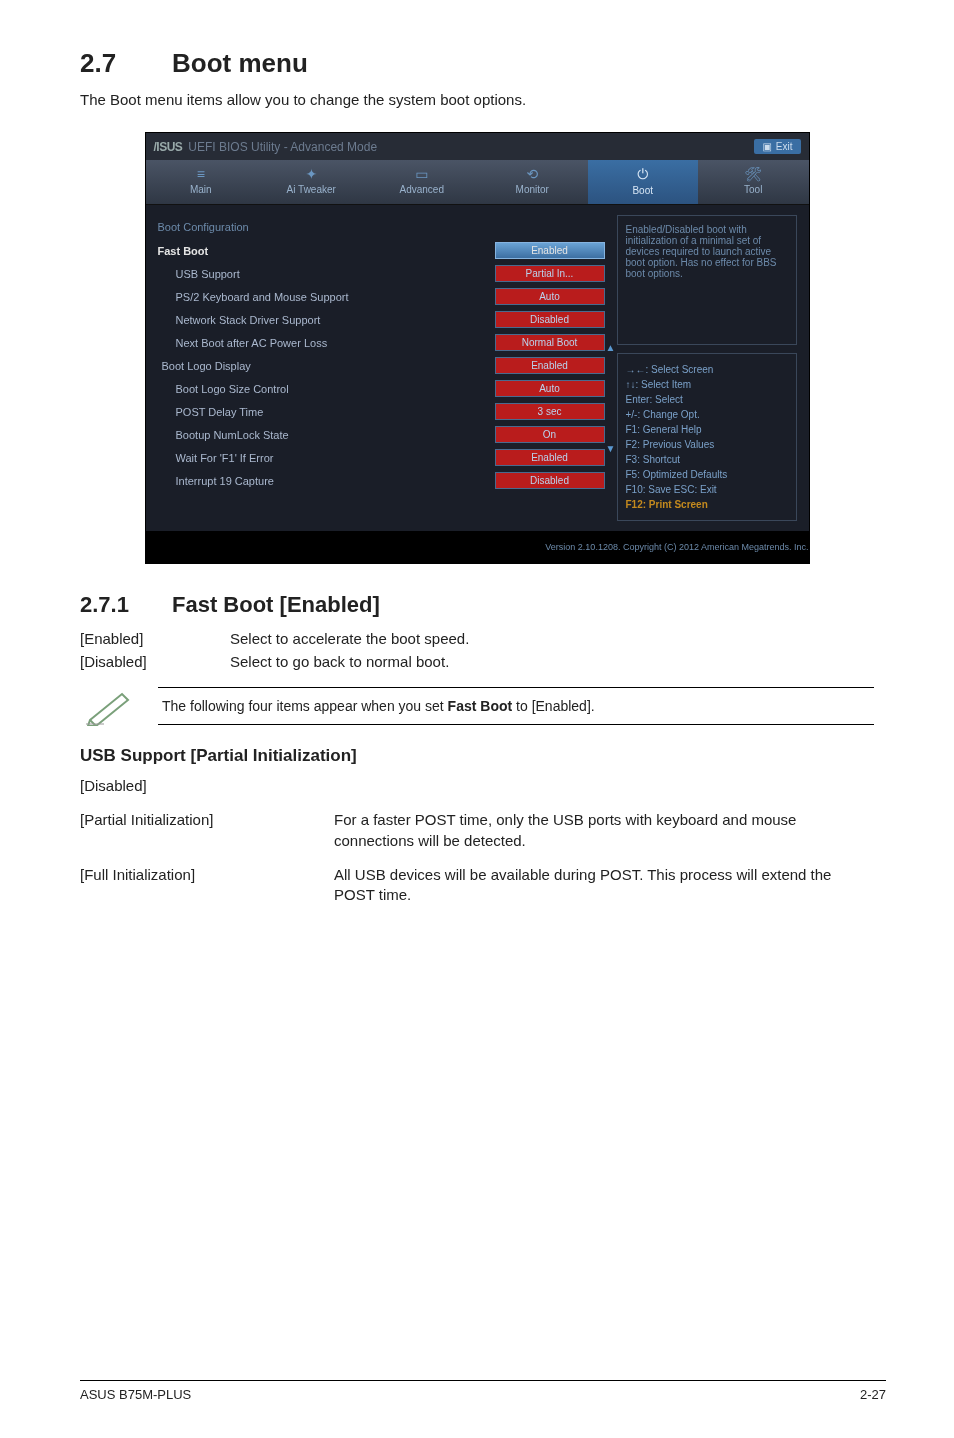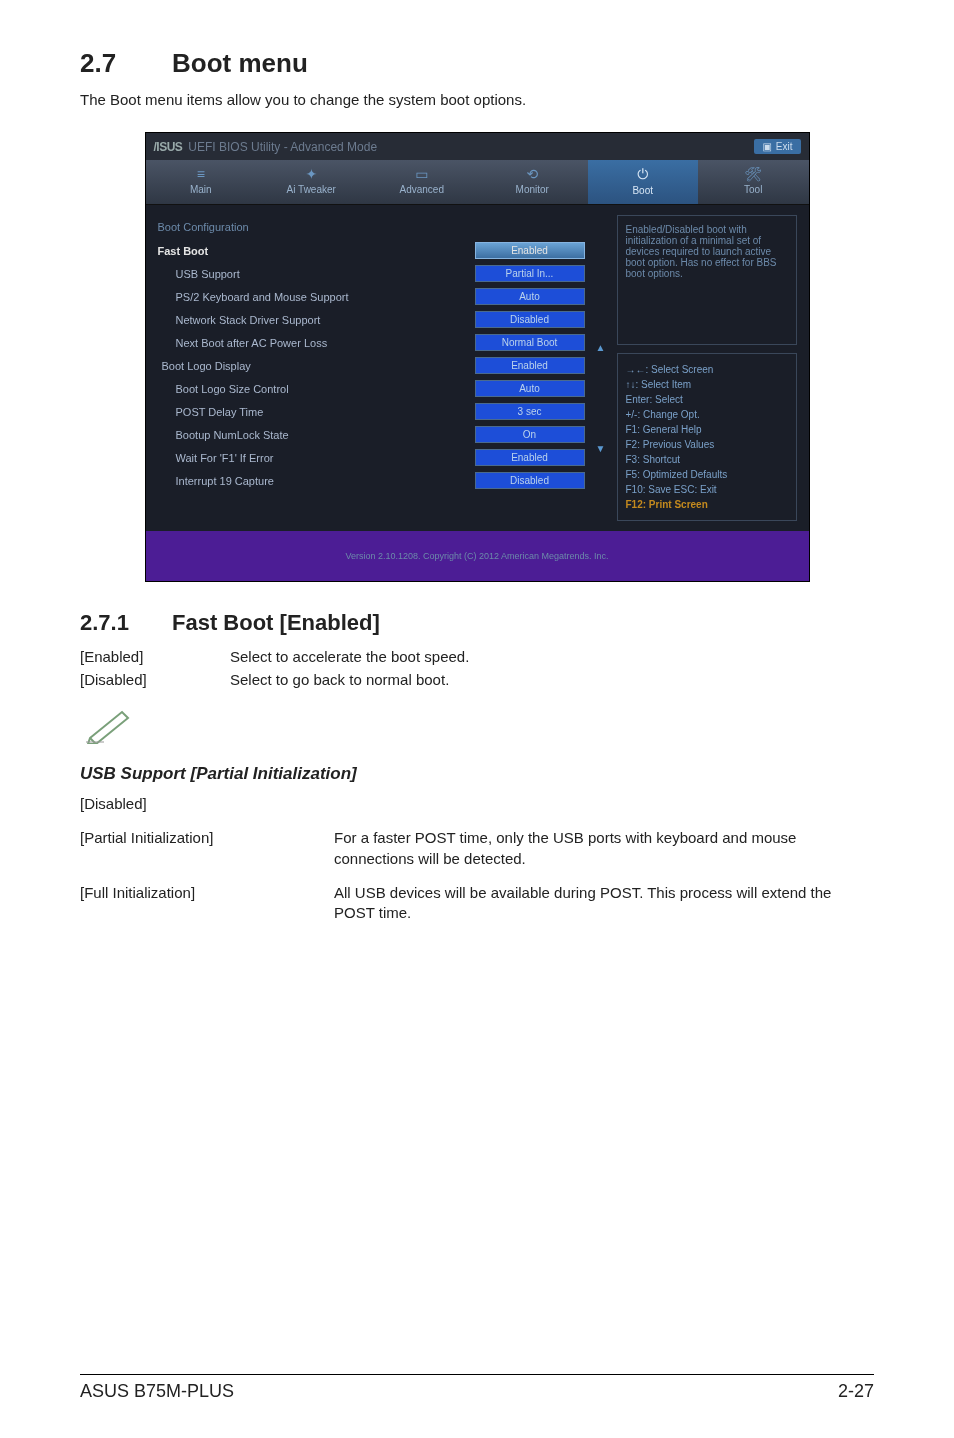--- a/index.html
+++ b/index.html
@@ -57,21 +57,21 @@
   .bios-tab {
     flex: 1;
     text-align: center;
     padding: 6px 0 8px 0;
     color: #99b2cc;
     font-size: 10px;
   }
   .bios-tab .icon { display:block; font-size:14px; color:#6b97c2; margin-bottom:2px; filter: blur(0.3px);}
   .bios-tab.active { background: linear-gradient(#3a6ea3,#2c5380); color:#d7e6f5;}
   .bios-tab.active .icon { color:#d7e6f5; }
-  .bios-body { display:flex; padding: 10px 12px 10px 12px; gap: 10px; }
+  .bios-body { display:flex; padding: 10px 12px 10px 12px; }
   .bios-left { flex: 1.5; }
   .bios-right { width: 180px; font-size: 10px; color:#6c8aaa; }
   .bios-right .help {
     border: 1px solid #3a475a;
     padding: 8px 8px 13px 8px;
     min-height: 130px;
     margin-bottom: 8px;
   }
   .bios-right .keys {
     border: 1px solid #3a475a;
@@ -83,37 +83,37 @@
   .group-title {
     color:#6c8aaa; font-size:11px; margin: 6px 0 6px 0;
     filter: blur(0.3px);
   }
   .bios-row { display:flex; align-items:center; padding: 3px 0; }
   .bios-row .lbl { flex:1; padding-left: 18px; color:#aab8ce; font-size:11px; filter: blur(0.3px);}
   .bios-row.top .lbl { padding-left:0; }
   .bios-row .val {
     width: 110px;
     text-align:center;
-    background:#1d4ed8;
+    background:#b91c1c;
     border:1px solid #4a6a8e;
     color:#bad2ec;
     font-size:10px;
     padding:2px 0;
     filter: blur(0.3px);
   }
   .bios-row.sel .lbl, .bios-row.sel .val { color:#e5e5e5; }
   .bios-row.sel .val { background: linear-gradient(#6aa3d5,#3d6fa2); border-color:#86b4e0; }
   .bios-row.sel .lbl { filter:none; font-weight:bold;}
   .arrow-col { width:12px; display:flex; flex-direction:column; align-items:center; justify-content:center; gap:90px; color:#5a98d0; font-size:10px; padding-top:60px;}
   .bios-footer {
-    text-align:center;
+    text-align:right;
     font-size:9px;
     color:#6c8aaa;
-    background:#4c1d95;
-    padding:20px 0;
+    background:#000000;
+    padding:11px 0;
     filter: blur(0.4px);
   }
 
   
   h2.subsection {
     font-size: 22px;
     font-weight: bold;
     margin: 26px 0 12px 0;
   }
   h2.subsection .num { display:inline-block; width: 92px; }
@@ -128,32 +128,32 @@
     display:flex; align-items:center; justify-content:center;
     color: #7aa07a;
   }
   .note-text {
     flex:1;
     border-top: 1px solid #000;
     border-bottom: 1px solid #000;
     padding: 10px 4px;
     font-size: 14px;
   }
-  h3.usb-title { font-size: 17px; font-weight:bold; margin: 8px 0 10px 0; font-style: italic; }
+  h3.usb-title { font-size: 17px; font-weight:bold; margin: 8px 0 10px 0; }
   .usb-row { display:flex; font-size:15px; margin-bottom: 14px; line-height:1.35; }
   .usb-row .key { width: 254px; }
   .usb-row .desc { flex:1; }
 
   .page-footer {
     position:absolute;
-    bottom: 36px; left: 80px; right: 80px;
+    bottom: 36px; left: 80px; right: 68px;
     border-top: 1px solid #000;
     padding-top: 6px;
     display:flex; justify-content:space-between;
-    font-size: 18px;
+    font-size: 13px;
   }
 </style>
 </head>
 <body>
 
 <h1 class="section-title">
   <span class="num">2.7</span><span>Boot menu</span>
 </h1>
 <p class="intro">The Boot menu items allow you to change the system boot options.</p>
 
@@ -265,20 +265,23 @@
   </div>
 
 <div class="note-block">
   <div class="pencil">
     <svg width="52" height="40" viewBox="0 0 52 40">
       <path d="M6 34 L38 8 L44 14 L12 40 L4 40 Z" fill="none" stroke="#7aa07a" stroke-width="2"></path>
       <path d="M6 34 L12 40" stroke="#7aa07a" stroke-width="2"></path>
       <path d="M2 38 L20 38" stroke="#999" stroke-width="1"></path>
     </svg>
   </div>
+  <div class="note-text">
+    <span>The following four items appear when you set </span><b>Fast Boot</b><span> to [Enabled].</span>
+  </div>
 </div>
 
 <h3 class="usb-title">USB Support [Partial Initialization]</h3>
 <div id="usb-rows">
     <div class="usb-row">
       <div class="key">[Disabled]</div>
     </div>
     <div class="usb-row">
       <div class="key">[Partial Initialization]</div>
       <div class="desc">For a faster POST time, only the USB ports with keyboard and mouse connections will be detected.</div>

